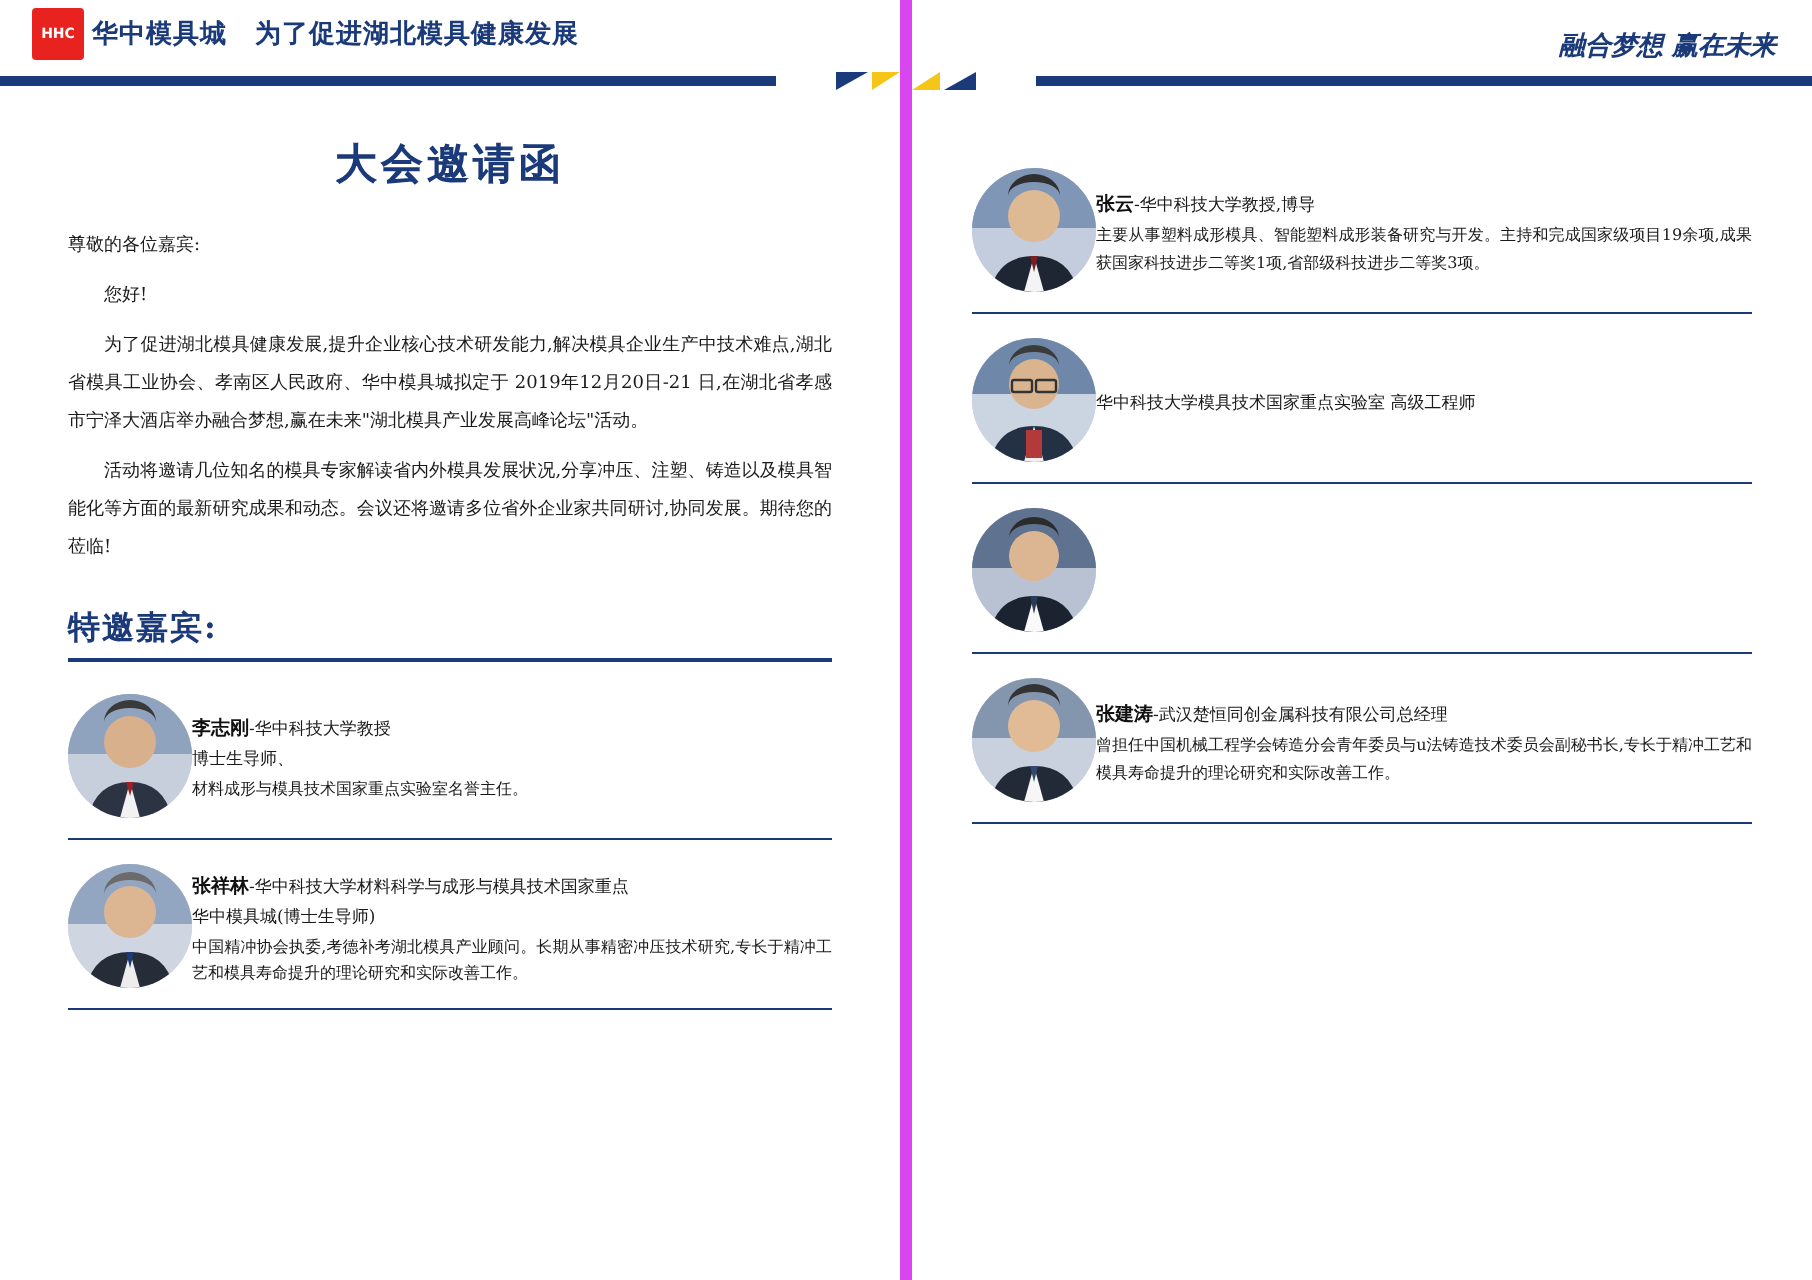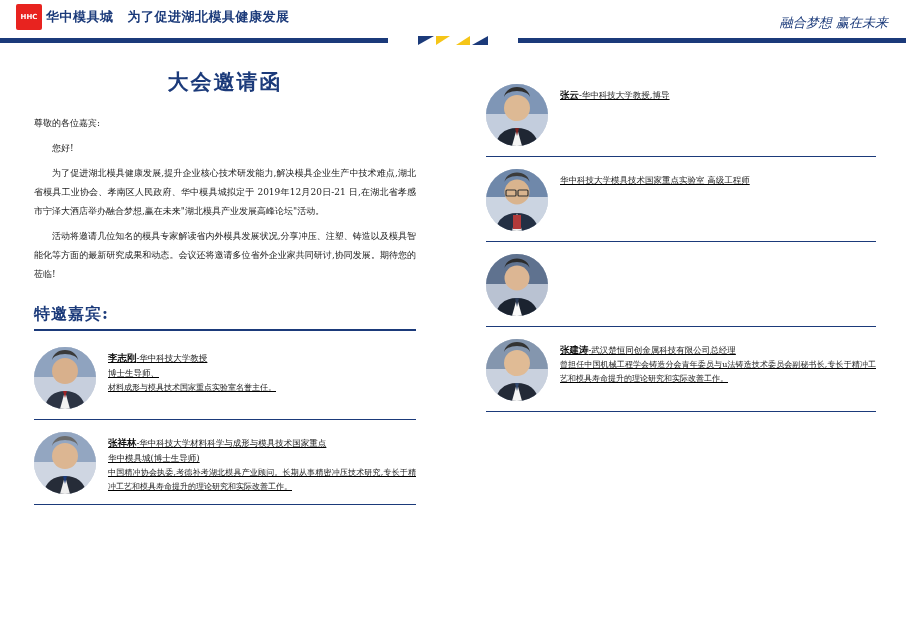--- a/index.html
+++ b/index.html
@@ -12,21 +12,21 @@
     height: 640px;
     font-family: "DejaVu Sans", "Liberation Sans", sans-serif;
     overflow: hidden;
   }
   .spread {
     position: relative;
     width: 906px;
     height: 640px;
     display: flex;
     gap: 6px;
-    background: #ffffff;
+    background: #d946ef;
   }
   .page {
     position: relative;
     background: #ffffff;
     width: 450px;
     height: 640px;
     overflow: hidden;
     box-sizing: border-box;
   }
   .page.left { margin-left: 0; }
@@ -73,21 +73,21 @@
     font-size: 13px;
     font-weight: bold;
     color: #1b3a7a;
     letter-spacing: 0.5px;
   }
   .hdr-slogan {
     position: absolute;
     right: 18px;
     top: 14px;
     font-size: 13px;
-    font-weight: normal;
+    font-weight: bold;
     color: #1b3a7a;
     font-family: "DejaVu Serif", "Liberation Serif", serif;
     font-style: italic;
   }
   
   .rule {
     position: relative;
     height: 9px;
     margin-top: 2px;
   }
@@ -165,24 +165,22 @@
   }
   .divider {
     height: 2px;
     background: #1b3a7a;
     margin-bottom: 4px;
   }
 
   
   .guest {
     display: flex;
-    align-items: flex-start;
-    gap: 12px;
+    align-items: center;
     padding: 12px 0 10px 0;
-    text-decoration: underline;
   }
   .guest .photo {
     flex: 0 0 auto;
     width: 62px;
     height: 62px;
     border-radius: 50%;
     overflow: hidden;
     background: #dfe4ec;
     position: relative;
     box-shadow: 0 0 0 1px #cdd4e0 inset;
@@ -323,20 +321,21 @@
             <path d="M18 14 a13 11 0 0 1 26 0 a13 7 0 0 0 -26 0 z" fill="#2f2f2f"></path>
             <path d="M9 62 q4 -18 22 -18 q18 0 22 18 z" fill="#1f2633"></path>
             <path d="M31 44 l-5 18 h10 z" fill="#f4f4f4"></path>
             <path d="M29 44 l2 8 l2 -8 z" fill="#7a2020"></path>
           </svg>
         </div>
         <div class="info">
           <div class="name-line">
             <b>张云</b><span>-华中科技大学教授,博导</span>
           </div>
+          <div class="desc">主要从事塑料成形模具、智能塑料成形装备研究与开发。主持和完成国家级项目19余项,成果获国家科技进步二等奖1项,省部级科技进步二等奖3项。</div>
         </div>
       </div>
       <div class="guest-sep"></div>
 
       <div class="guest">
         <div class="photo">
           <svg width="62" height="62" viewBox="0 0 62 62" aria-hidden="true">
             <rect width="62" height="62" fill="#cbd4e1"></rect>
             <rect x="0" y="0" width="62" height="28" fill="#6f88aa"></rect>
             <circle cx="31" cy="23" r="12.5" fill="#d9b48e"></circle>

